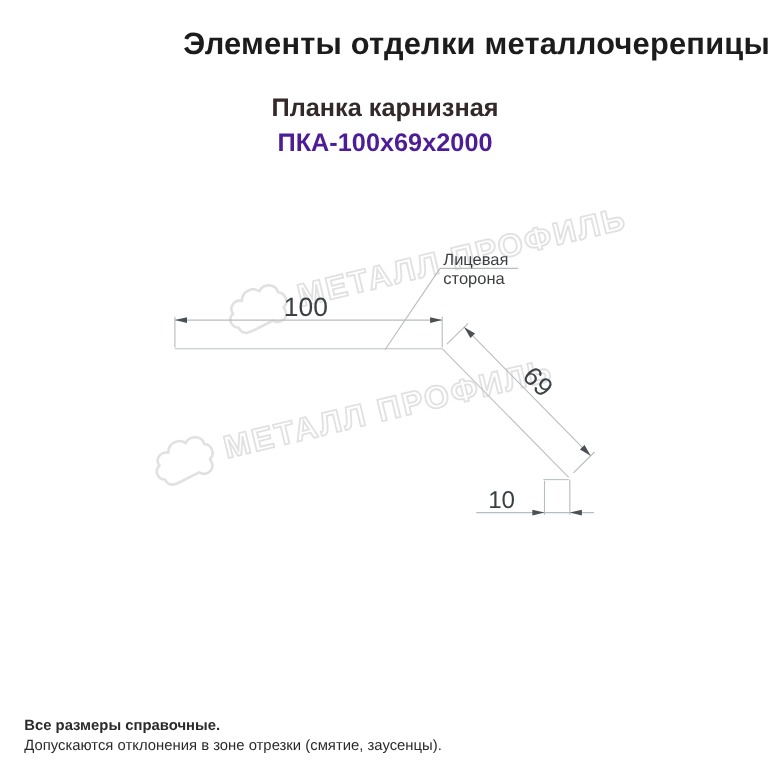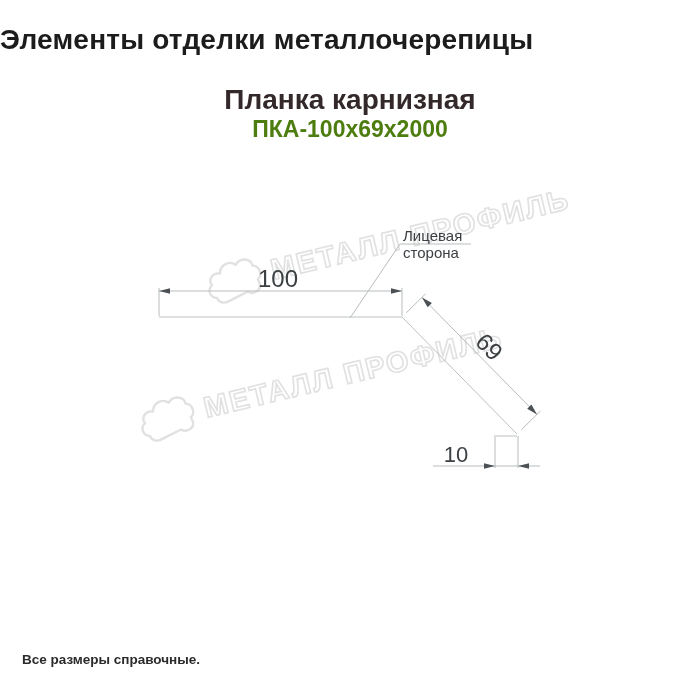--- a/index.html
+++ b/index.html
@@ -1,30 +1,30 @@
 <!DOCTYPE html>
 <html><head>
 <meta charset="utf-8">
 <style>
   html,body{margin:0;padding:0;background:#fff;}
   .page{
     position:relative;width:700px;height:700px;background:#ffffff;
     overflow:hidden;font-family:"Liberation Sans",sans-serif;
   }
   .page-title{
-    position:absolute;top:24px;left:0;right:0;text-align:left;
+    position:absolute;top:24px;left:0;right:0;text-align:right;
     font-size:28px;font-weight:bold;color:#1c1c1c;letter-spacing:.2px;
   }
   .subtitle{
     position:absolute;top:84px;left:0;right:0;text-align:center;
-    font-size:28px;font-weight:bold;color:#33292a;
+    font-size:23px;font-weight:bold;color:#33292a;
   }
   .product-code{
     position:absolute;top:116px;left:0;right:0;text-align:center;
-    font-size:23px;font-weight:bold;color:#4d7c0f;
+    font-size:23px;font-weight:bold;color:#4c1d95;
   }
   .watermark{
     position:absolute;display:flex;align-items:center;gap:10px;
     transform-origin:left center;pointer-events:none;white-space:nowrap;
   }
   .watermark .wm-text{
     font-size:29px;font-weight:700;letter-spacing:2px;
     color:rgba(255,255,255,.85);
     -webkit-text-stroke:1.6px #e1e1e1;
   }
@@ -93,13 +93,14 @@
     <polygon class="arrow" points="518,466 529,463.3 529,468.7"></polygon>
     <text class="dim-text-small" x="456" y="462" text-anchor="middle">10</text>
 
     <line class="dline" x1="350" y1="318" x2="400" y2="244"></line>
     <line class="dline" x1="400" y1="244" x2="471" y2="244"></line>
     <text class="callout-text" x="403" y="241">Лицевая</text>
     <text class="callout-text" x="403" y="258">сторона</text>
   </svg>
 
   <div class="footer-line footer-1">Все размеры справочные.</div>
+  <div class="footer-line footer-2">Допускаются отклонения в зоне отрезки (смятие, заусенцы).</div>
 </div>
 
 </body></html>

